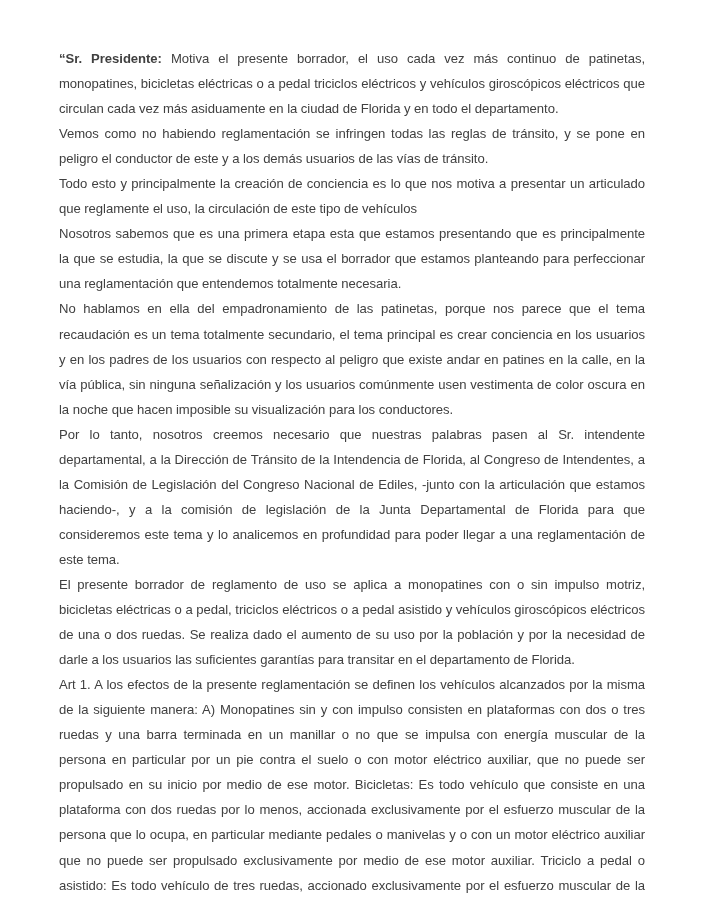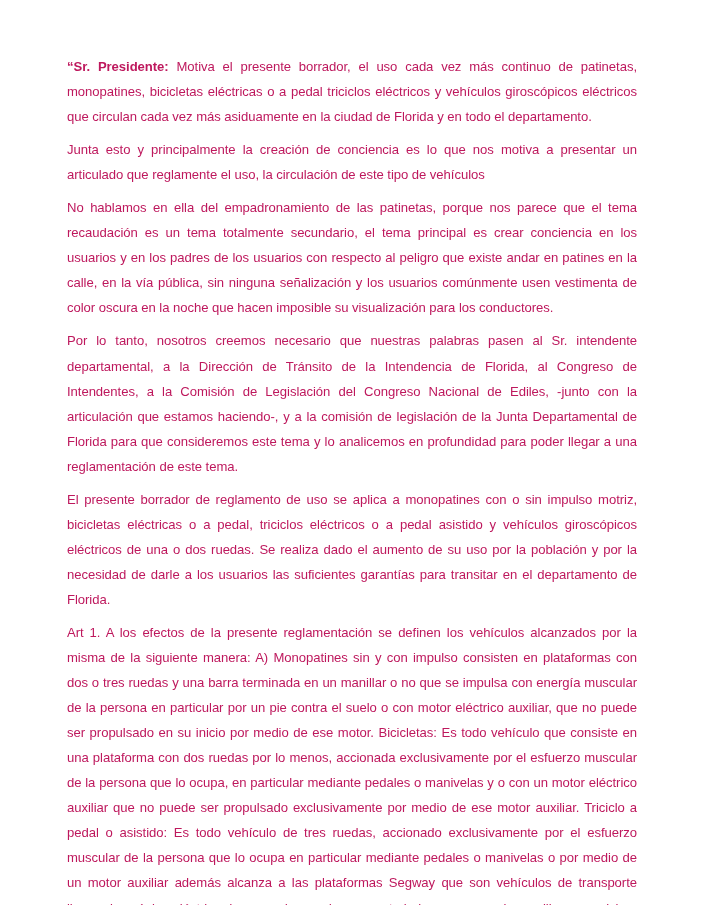--- a/index.html
+++ b/index.html
@@ -25,53 +25,55 @@
   }
 
   .doc-body {
     position: absolute;
     left: 59px;
     top: 46px;
     width: 586px;
   }
 
   .para {
-    margin: 8px;
+    margin: 0;
     padding: 0;
     font-size: 13.1px;
     line-height: 25.05px;
     text-align: justify;
     text-justify: inter-word;
     letter-spacing: -0.05px;
     word-spacing: 0px;
-    color: #be185d;
+    color: #404040;
     -webkit-font-smoothing: antialiased;
   }
 
   
   .para:last-child {
     margin-bottom: 0;
   }
 
   .lead-label {
     font-weight: bold;
   }
 </style>
 </head>
 <body>
 
 <div class="page">
   <div class="doc-body">
 
     <p class="para"><span class="lead-label">“Sr. Presidente:</span><span> Motiva el presente borrador, el uso cada vez más continuo de patinetas, monopatines, bicicletas eléctricas o a pedal triciclos eléctricos y vehículos giroscópicos eléctricos que circulan cada vez más asiduamente en la ciudad de Florida y en todo el departamento.</span></p>
 
+    <p class="para">Vemos como no habiendo reglamentación se infringen todas las reglas de tránsito, y se pone en peligro el conductor de este y a los demás usuarios de las vías de tránsito.</p>
 
 
-    <p class="para">Junta esto y principalmente la creación de conciencia es lo que nos motiva a presentar un articulado que reglamente el uso, la circulación de este tipo de vehículos</p>
+    <p class="para">Todo esto y principalmente la creación de conciencia es lo que nos motiva a presentar un articulado que reglamente el uso, la circulación de este tipo de vehículos</p>
 
+    <p class="para">Nosotros sabemos que es una primera etapa esta que estamos presentando que es principalmente la que se estudia, la que se discute y se usa el borrador que estamos planteando para perfeccionar una reglamentación que entendemos totalmente necesaria.</p>
 
     <p class="para">No hablamos en ella del empadronamiento de las patinetas, porque nos parece que el tema recaudación es un tema totalmente secundario, el tema principal es crear conciencia en los usuarios y en los padres de los usuarios con respecto al peligro que existe andar en patines en la calle, en la vía pública, sin ninguna señalización y los usuarios comúnmente usen vestimenta de color oscura en la noche que hacen imposible su visualización para los conductores.</p>
 
     <p class="para">Por lo tanto, nosotros creemos necesario que nuestras palabras pasen al Sr. intendente departamental, a la Dirección de Tránsito de la Intendencia de Florida, al Congreso de Intendentes, a la Comisión de Legislación del Congreso Nacional de Ediles, -junto con la articulación que estamos haciendo-, y a la comisión de legislación de la Junta Departamental de Florida para que consideremos este tema y lo analicemos en profundidad para poder llegar a una reglamentación de este tema.</p>
 
     <p class="para">El presente borrador de reglamento de uso se aplica a monopatines con o sin impulso motriz, bicicletas eléctricas o a pedal, triciclos eléctricos o a pedal asistido y vehículos giroscópicos eléctricos de una o dos ruedas. Se realiza dado el aumento de su uso por la población y por la necesidad de darle a los usuarios las suficientes garantías para transitar en el departamento de Florida.</p>
 
     <p class="para">Art 1. A los efectos de la presente reglamentación se definen los vehículos alcanzados por la misma de la siguiente manera: A) Monopatines sin y con impulso consisten en plataformas con dos o tres ruedas y una barra terminada en un manillar o no que se impulsa con energía muscular de la persona en particular por un pie contra el suelo o con motor eléctrico auxiliar, que no puede ser propulsado en su inicio por medio de ese motor. Bicicletas: Es todo vehículo que consiste en una plataforma con dos ruedas por lo menos, accionada exclusivamente por el esfuerzo muscular de la persona que lo ocupa, en particular mediante pedales o manivelas y o con un motor eléctrico auxiliar que no puede ser propulsado exclusivamente por medio de ese motor auxiliar. Triciclo a pedal o asistido: Es todo vehículo de tres ruedas, accionado exclusivamente por el esfuerzo muscular de la persona que lo ocupa en particular mediante pedales o manivelas o por medio de un motor auxiliar además alcanza a las plataformas Segway que son vehículos de transporte ligero giroscópico eléctrico de una o dos ruedas con auto balanceo con o sin manillar monociclo o birrodado.</p>
 
   </div>

